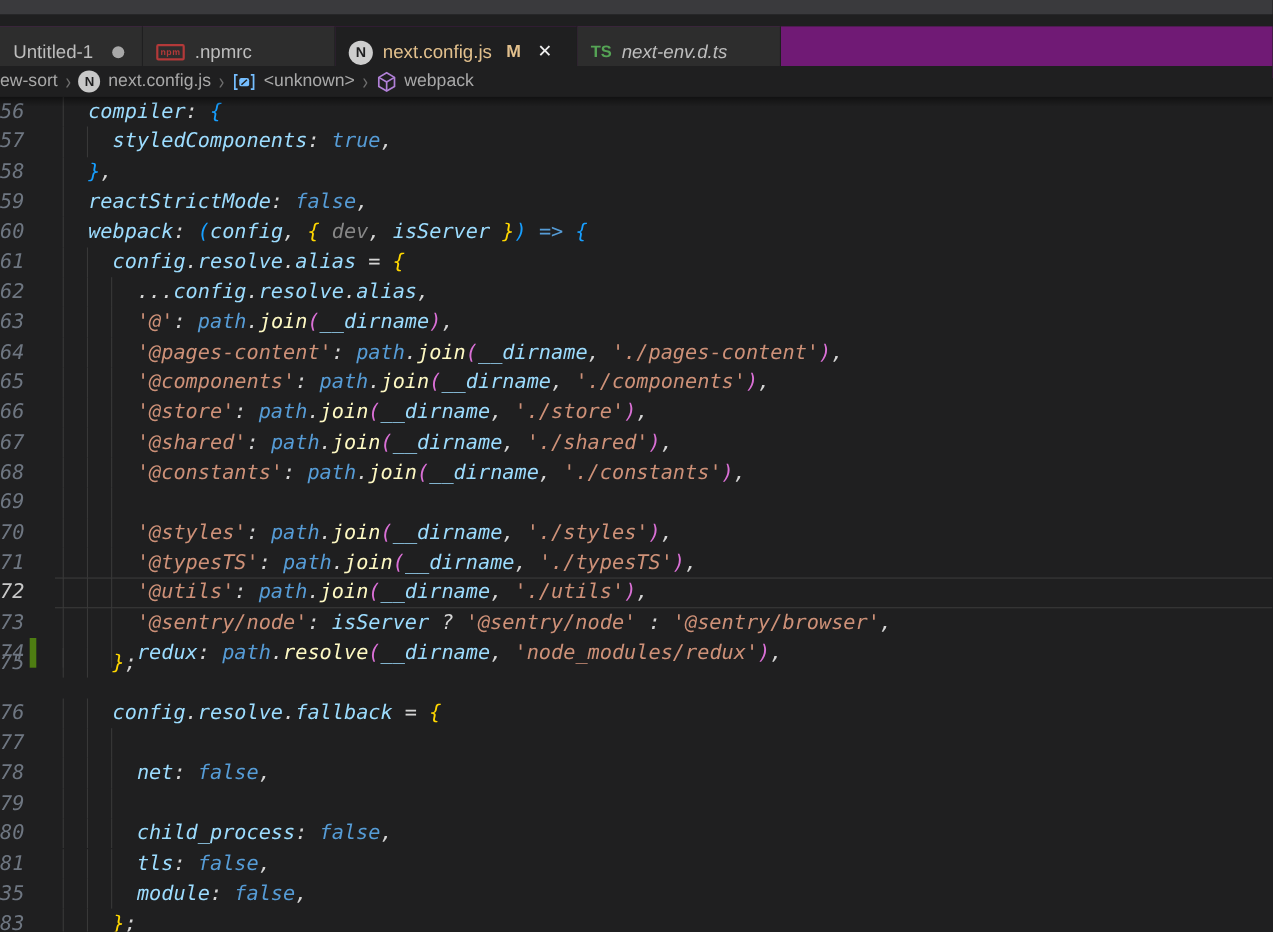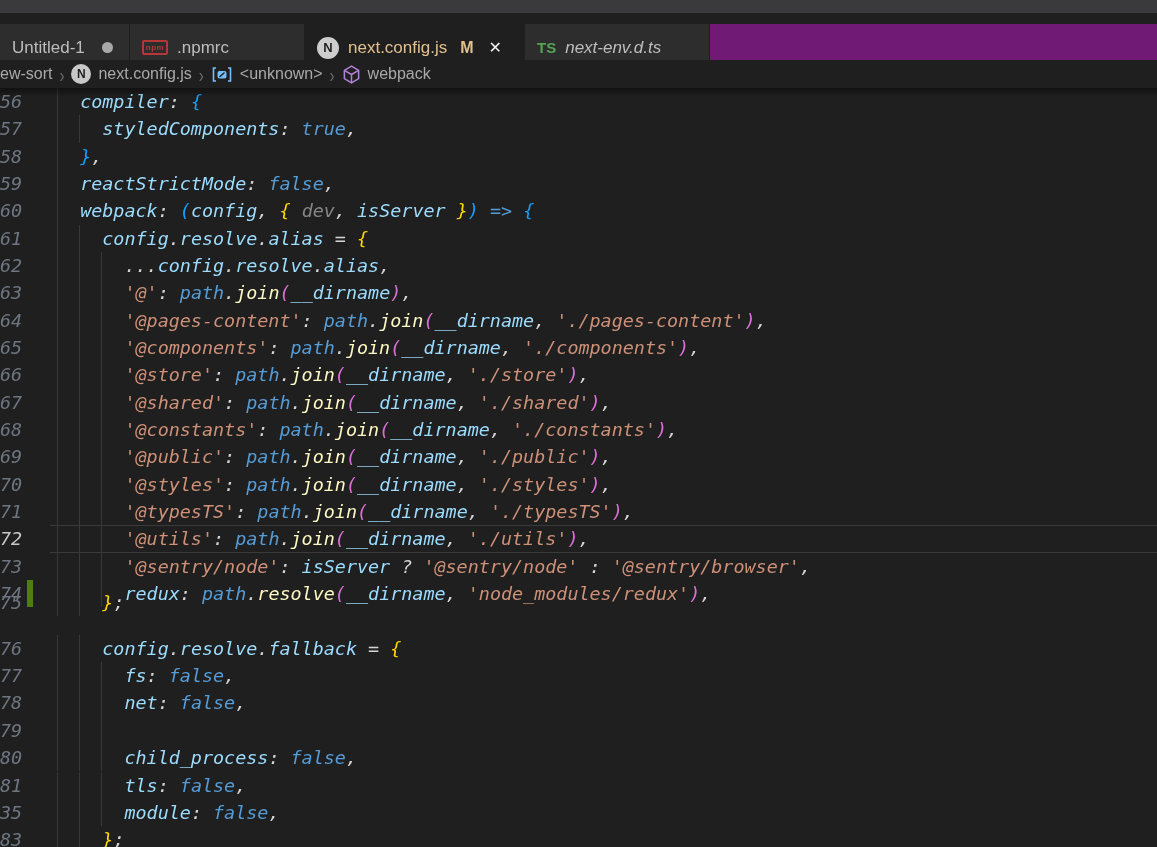--- a/index.html
+++ b/index.html
@@ -192,21 +192,20 @@
           <div class="guide" style="left: 57px;"></div>
           <div class="guide" style="left: 79.14px;"></div>
           <div class="guide" style="left: 101.28px;"></div>
           <div class="code"><span class="tk-w">      </span><span class="tk-s">'@constants'</span><span class="tk-w">: </span><span class="tk-k">path</span><span class="tk-w">.</span><span class="tk-f">join</span><span class="tk-m">(</span><span class="tk-p">__dirname</span><span class="tk-w">, </span><span class="tk-s">'./constants'</span><span class="tk-m">)</span><span class="tk-w">,</span></div>
         </div>
         <div class="row" style="top: 355.42px;">
           <div class="num">69</div>
           <div class="guide" style="left: 57px;"></div>
           <div class="guide" style="left: 79.14px;"></div>
           <div class="guide" style="left: 101.28px;"></div>
-          <div class="code"><span class="tk-w">      </span><span class="tk-s">'@public'</span><span class="tk-w">: </span><span class="tk-k">path</span><span class="tk-w">.</span><span class="tk-f">join</span><span class="tk-m">(</span><span class="tk-p">__dirname</span><span class="tk-w">, </span><span class="tk-s">'./public'</span><span class="tk-m">)</span><span class="tk-w">,</span></div>
         </div>
         <div class="row" style="top: 382.76px;">
           <div class="num">70</div>
           <div class="guide" style="left: 57px;"></div>
           <div class="guide" style="left: 79.14px;"></div>
           <div class="guide" style="left: 101.28px;"></div>
           <div class="code"><span class="tk-w">      </span><span class="tk-s">'@styles'</span><span class="tk-w">: </span><span class="tk-k">path</span><span class="tk-w">.</span><span class="tk-f">join</span><span class="tk-m">(</span><span class="tk-p">__dirname</span><span class="tk-w">, </span><span class="tk-s">'./styles'</span><span class="tk-m">)</span><span class="tk-w">,</span></div>
         </div>
         <div class="row" style="top: 410.1px;">
           <div class="num">71</div>
@@ -248,21 +247,20 @@
           <div class="num">76</div>
           <div class="guide" style="left: 57px;"></div>
           <div class="guide" style="left: 79.14px;"></div>
           <div class="code"><span class="tk-p">    config</span><span class="tk-w">.</span><span class="tk-p">resolve</span><span class="tk-w">.</span><span class="tk-p">fallback</span><span class="tk-w"> = </span><span class="tk-g">{</span></div>
         </div>
         <div class="row" style="top: 574.14px;">
           <div class="num">77</div>
           <div class="guide" style="left: 57px;"></div>
           <div class="guide" style="left: 79.14px;"></div>
           <div class="guide" style="left: 101.28px;"></div>
-          <div class="code"><span class="tk-p">      fs</span><span class="tk-w">: </span><span class="tk-k">false</span><span class="tk-w">,</span></div>
         </div>
         <div class="row" style="top: 601.48px;">
           <div class="num">78</div>
           <div class="guide" style="left: 57px;"></div>
           <div class="guide" style="left: 79.14px;"></div>
           <div class="guide" style="left: 101.28px;"></div>
           <div class="code"><span class="tk-p">      net</span><span class="tk-w">: </span><span class="tk-k">false</span><span class="tk-w">,</span></div>
         </div>
         <div class="row" style="top: 628.82px;">
           <div class="num">79</div>

